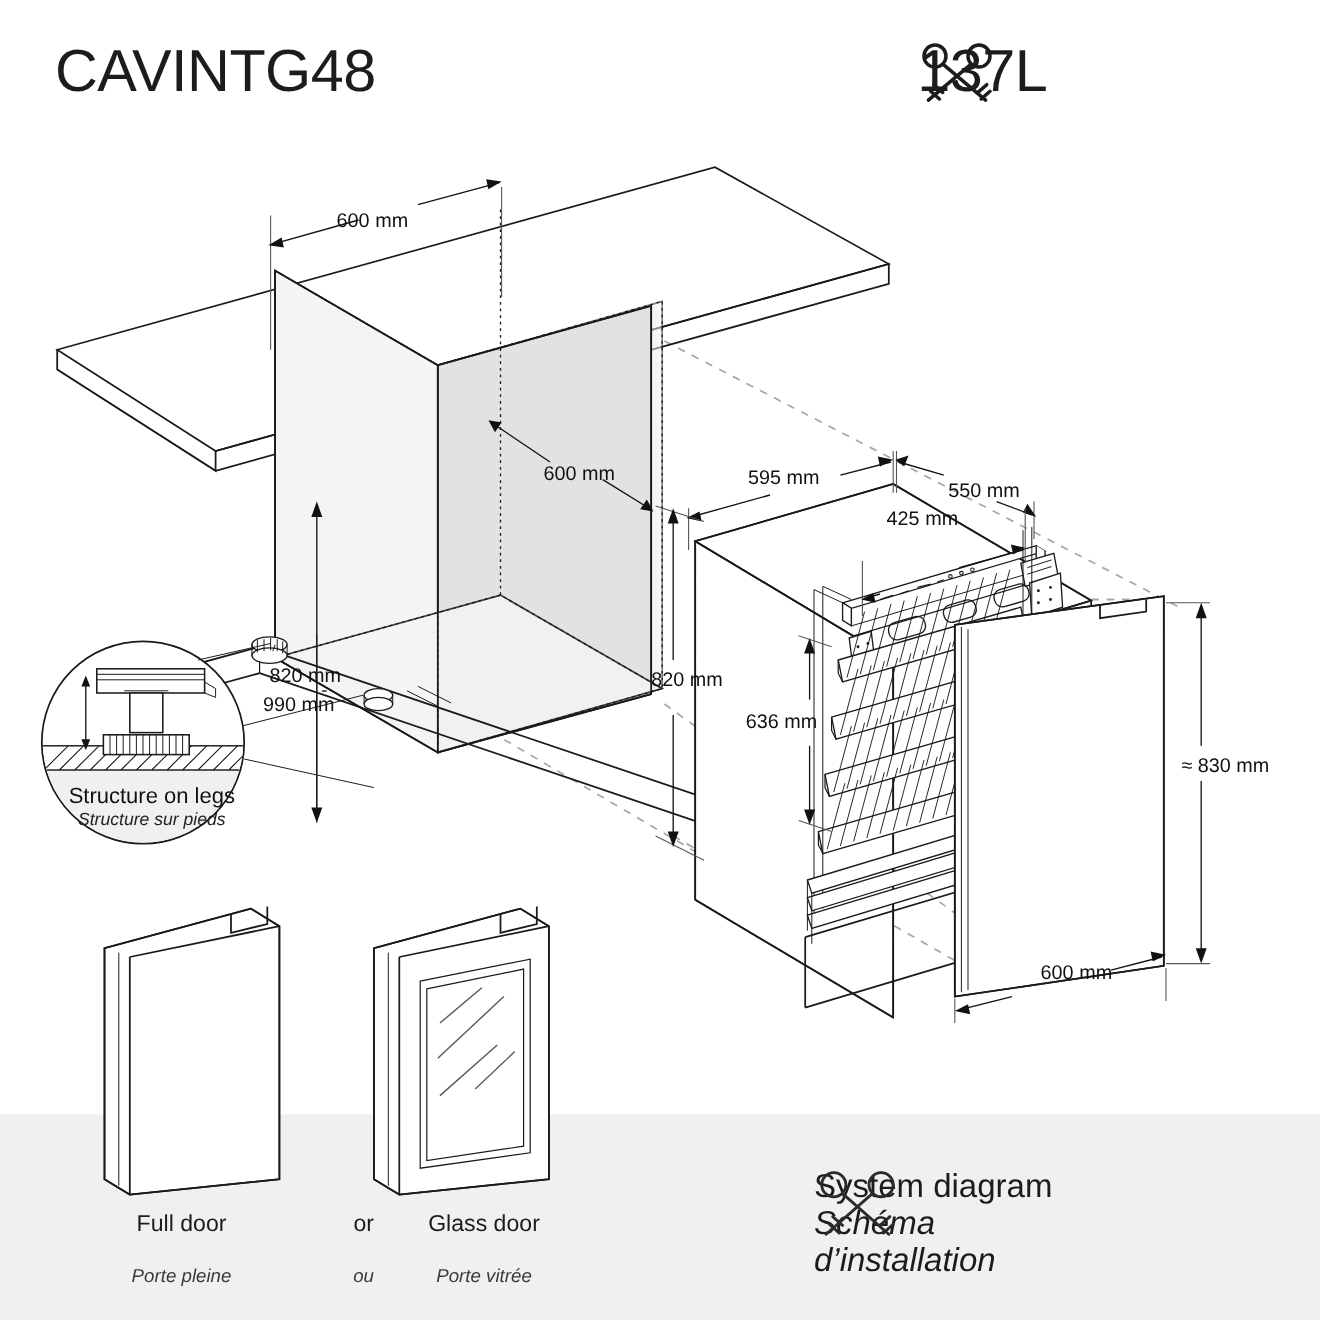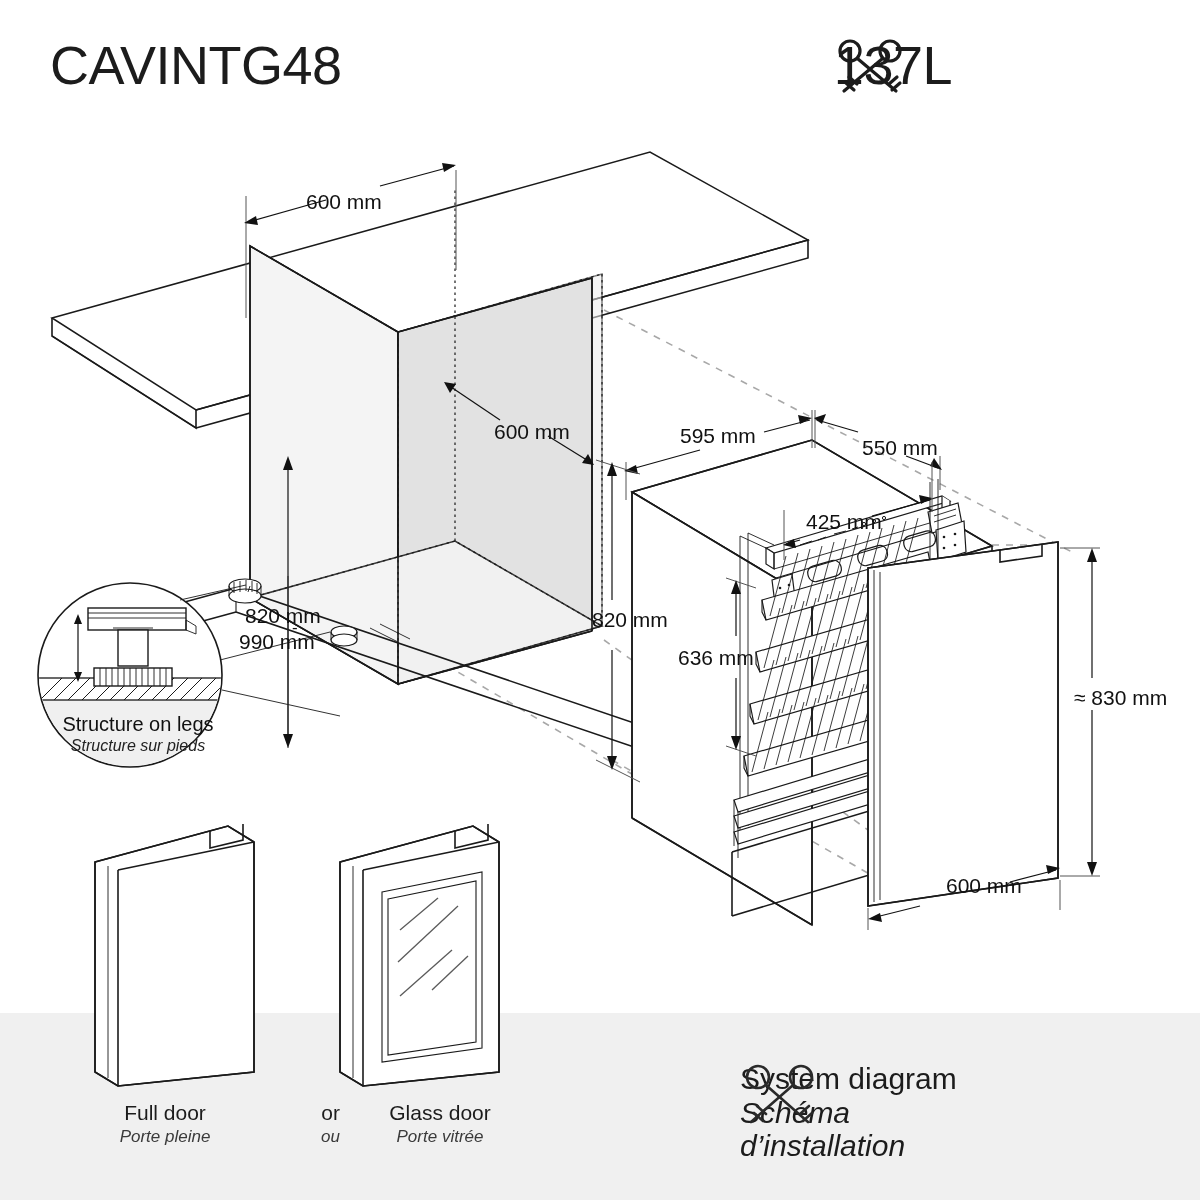--- a/index.html
+++ b/index.html
@@ -38,38 +38,38 @@
     display:flex;align-items:center;gap:26px;
   }
   .footer-sys-txt{display:flex;flex-direction:column;line-height:1.12;}
   .footer-sys-en{font-size:30px;color:#1c1c1c;}
   .footer-sys-fr{font-size:30px;color:#1c1c1c;font-style:italic;}
 
   .door-legend{
     position:absolute;left:70px;top:1100px;width:470px;
     display:flex;align-items:flex-start;
   }
-  .dl-col{display:flex;flex-direction:column;align-items:center;}
+  .dl-col{display:flex;flex-direction:column;align-items:center;gap:23px;}
   .dl-col.c1{width:190px;}
   .dl-col.c2{width:80px;align-items:flex-end;}
   .dl-col.c3{width:200px;}
   .dl-en{font-size:21px;color:#1c1c1c;line-height:1.25;}
   .dl-fr{font-size:17px;color:#3a3a3a;font-style:italic;line-height:1.35;}
 
   
   .callout-txt{
     position:absolute;left:48px;top:712px;width:180px;text-align:center;
     pointer-events:none;
   }
   .callout-en{font-size:20px;color:#111;line-height:1.2;}
   .callout-fr{font-size:16px;color:#222;font-style:italic;line-height:1.3;}
 
   
   .dim{
-    position:absolute;font-size:21px;color:#111;white-space:nowrap;
+    position:absolute;font-size:18px;color:#111;white-space:nowrap;
     line-height:1.15;
   }
 
   svg{position:absolute;left:0;top:0;}
   .ln{fill:none;stroke:#1a1a1a;stroke-width:1.6;}
   .ln-th{fill:none;stroke:#1a1a1a;stroke-width:1.1;}
   .ln-fine{fill:none;stroke:#1a1a1a;stroke-width:0.9;}
   .dot{fill:none;stroke:#1a1a1a;stroke-width:1.2;stroke-dasharray:2.5 3.5;}
   .proj{fill:none;stroke:#a8a8a8;stroke-width:1.6;stroke-dasharray:7 7;}
   .dimln{fill:none;stroke:#111;stroke-width:1.2;}
@@ -440,21 +440,21 @@
   <div class="dim" style="left:306px;top:190px;">600 mm</div>
   <div class="dim" style="left:494px;top:420px;">600 mm</div>
 
   <div class="dim" style="left:245px;top:604px;">820 mm</div>
   <div class="dim" style="left:292px;top:618px;font-size:17px;">-</div>
   <div class="dim" style="left:239px;top:630px;"></div>
   <div class="dim" style="left:239px;top:630px;">990 mm</div>
 
   <div class="dim" style="left:680px;top:424px;">595 mm</div>
   <div class="dim" style="left:862px;top:436px;">550 mm</div>
-  <div class="dim" style="left:806px;top:510px;">425 mm</div>
+  <div class="dim" style="left:806px;top:461px;">425 mm</div>
   <div class="dim" style="left:592px;top:608px;">820 mm</div>
   <div class="dim" style="left:678px;top:646px;">636 mm</div>
   <div class="dim" style="left:1074px;top:686px;">≈ 830 mm</div>
   <div class="dim" style="left:946px;top:874px;">600 mm</div>
 
   <div class="callout-txt">
     <div class="callout-en">Structure on legs</div>
     <div class="callout-fr">Structure sur pieds</div>
   </div>
 

